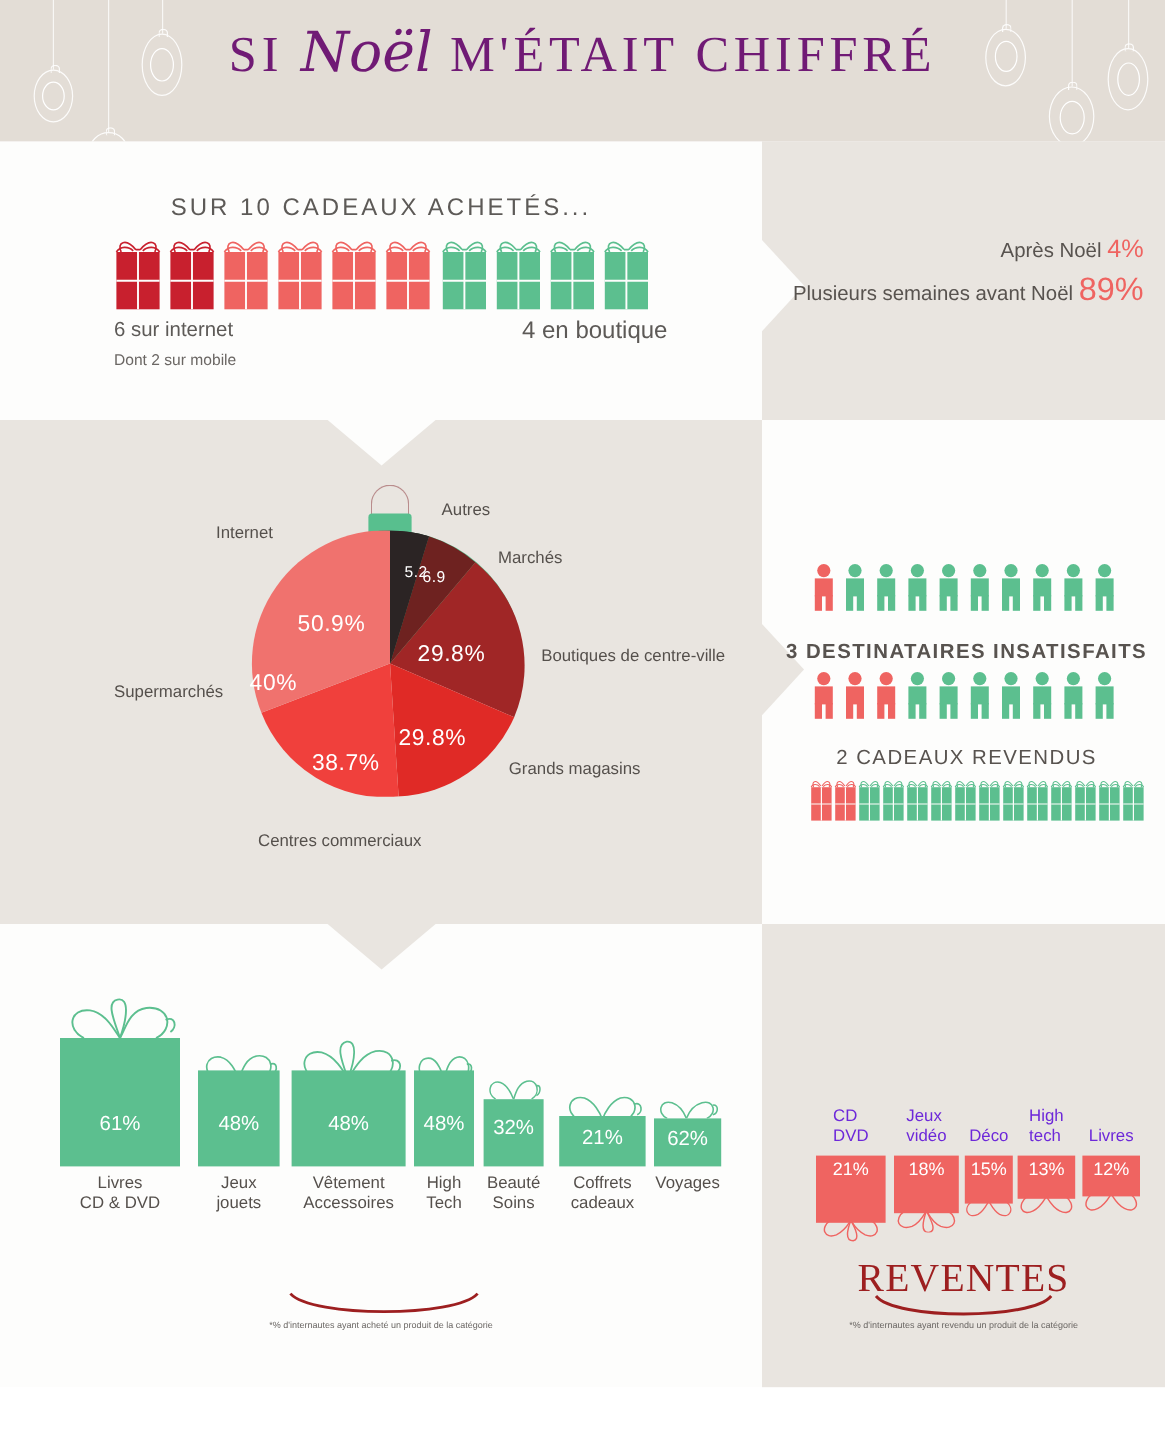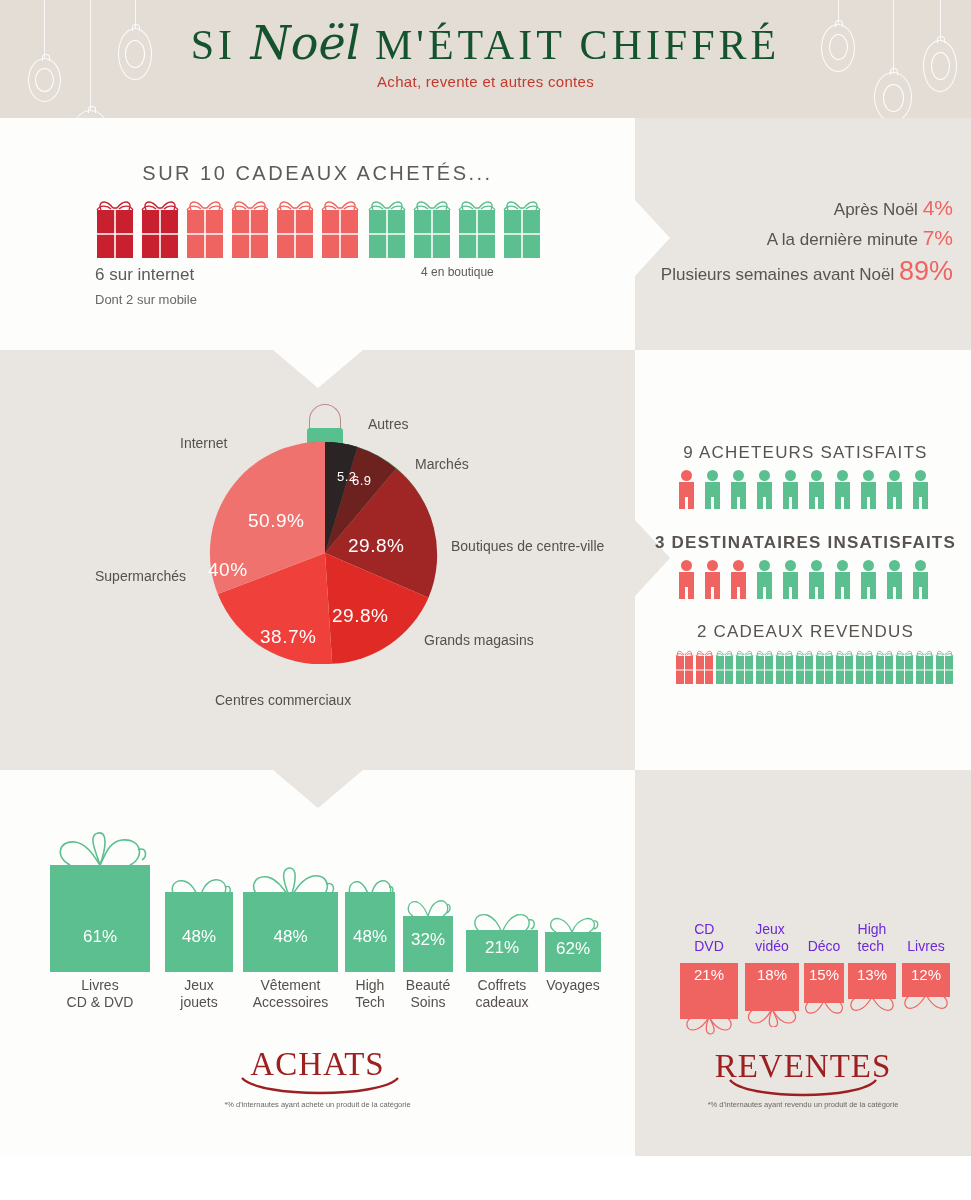--- a/index.html
+++ b/index.html
@@ -15,21 +15,21 @@
   
   .header {
     position: absolute; left:0; top:0; width: 971px; height: 118px;
     background: #e3ddd6;
     overflow: hidden;
   }
   .title {
     position: absolute; left: 0; right: 0; top: 16px;
     text-align: center;
     font-family: "Liberation Serif", serif;
-    font-size: 42px; letter-spacing: 4px; color: #14532d;
+    font-size: 42px; letter-spacing: 4px; color: #701a75;
     font-weight: 400;
   }
   .title .script {
     font-family: "DejaVu Serif", serif;
     font-style: italic; font-size: 46px; letter-spacing: 0;
     text-transform: none;
   }
   .subtitle {
     position: absolute; left:0; right:0; top: 73px;
     text-align: center; font-size: 15px; color: #c0392b;
@@ -70,21 +70,21 @@
   .gift {
     position:relative; display:inline-block; vertical-align:bottom;
   }
   .s1-label-left {
     position:absolute; left:95px; top:265px; font-size:17px; color:#5d5a57;
   }
   .s1-sublabel-left {
     position:absolute; left:95px; top:292px; font-size:13px; color:#6b6764;
   }
   .s1-label-right {
-    position:absolute; left:421px; top:265px; font-size:12px; color:#5d5a57;
+    position:absolute; left:435px; top:265px; font-size:20px; color:#5d5a57;
   }
 
   
   .s2 { position:absolute; right:18px; top:196px; text-align:right; }
   .s2 .line { font-size:17px; color:#58534f; margin-bottom:6px; white-space:nowrap; }
   .s2 .pct { color:#ef6461; font-size:21px; letter-spacing:0; }
   .s2 .pct.big { font-size:27px; }
 
   
   .pie-wrap { position:absolute; left:200px; top:404px; width:250px; height:260px;}
@@ -181,21 +181,20 @@
       <div class="orn-string" style="left:940px;top:0;height:40px;"></div>
       <div class="orn-ball" style="left:923px;top:40px;width:34px;height:52px;"></div>
       <div class="orn-inner" style="left:931px;top:52px;width:19px;height:28px;"></div>
     </div>
 
     <div class="title">
       <span>SI</span>
       <span class="script">Noël</span>
       <span>M'ÉTAIT CHIFFRÉ</span>
     </div>
-    <div class="subtitle">Achat, revente et autres contes</div>
   </div>
 
   <div class="panel-white" style="left:0;top:118px;width:635px;height:232px;"></div>
   <div class="panel-beige" style="left:635px;top:118px;width:336px;height:232px;"></div>
   <div class="panel-beige" style="left:0;top:350px;width:635px;height:420px;"></div>
   <div class="panel-white" style="left:635px;top:350px;width:336px;height:420px;"></div>
   <div class="panel-white" style="left:0;top:770px;width:635px;height:386px;"></div>
   <div class="panel-beige" style="left:635px;top:770px;width:336px;height:386px;"></div>
 
   <div class="notch-down" style="left:273px;top:350px;border-top:38px solid #fdfdfc;"></div>
@@ -329,24 +328,20 @@
   </div>
 
   <div class="s1-label-left">6 sur internet</div>
   <div class="s1-sublabel-left">Dont 2 sur mobile</div>
   <div class="s1-label-right">4 en boutique</div>
 
   <div class="s2">
     <div class="line">
       <span>Après Noël</span>
       <span class="pct">4%</span>
-    </div>
-    <div class="line">
-      <span>A la dernière minute</span>
-      <span class="pct">7%</span>
     </div>
     <div class="line">
       <span>Plusieurs semaines avant Noël</span>
       <span class="pct big">89%</span>
     </div>
   </div>
 
   <div class="pie-wrap">
     <div class="pie-hook"></div>
     <div class="pie-cap"></div>
@@ -377,21 +372,20 @@
   </div>
 
   <div class="pie-lab" style="left:180px;top:435px;">Internet</div>
   <div class="pie-lab" style="left:368px;top:416px;">Autres</div>
   <div class="pie-lab" style="left:415px;top:456px;">Marchés</div>
   <div class="pie-lab" style="left:451px;top:538px;">Boutiques de centre-ville</div>
   <div class="pie-lab" style="left:424px;top:632px;">Grands magasins</div>
   <div class="pie-lab" style="left:215px;top:692px;">Centres commerciaux</div>
   <div class="pie-lab" style="left:95px;top:568px;">Supermarchés</div>
 
-  <div class="s4-title" style="top:443px;">9 ACHETEURS SATISFAITS</div>
   <div style="position:absolute;left:679px;top:470px;width:250px;height:42px;">
     <div class="person" style="left:0px;top:0;width:15px;height:39px;">
       <div class="p-head" style="background:#ef6461"></div>
         <div class="p-body" style="background:#ef6461"></div>
       <div class="p-leg-l" style="background:#ef6461"></div>
         <div class="p-leg-r" style="background:#ef6461"></div>
       </div>
     <div class="person" style="left:26px;top:0;width:15px;height:39px;">
       <div class="p-head" style="background:#5cbf8f"></div>
         <div class="p-body" style="background:#5cbf8f"></div>
@@ -763,21 +757,20 @@
       </g>
     </svg>
     <div class="fill" style="width:56px;height:40px;"></div>
     <div class="val" style="bottom:13px;">62%</div>
     <div class="lab" style="top:67px;">
       <div>Voyages</div>
       <div></div>
     </div>
   </div>
 
-  <div class="achats-word" style="top:1046px;">ACHATS</div>
   <svg width="160" height="22" viewBox="0 0 160 22" style="position:absolute;left:240px;top:1076px;">
     <path d="M2 2 C20 22, 140 22, 158 2" stroke="#9d1f20" stroke-width="2.4" fill="none"></path>
   </svg>
   <div class="foot-note" style="left:0;width:635px;top:1100px;">*% d'internautes ayant acheté un produit de la catégorie</div>
 
   <div class="rbar" style="left:680px;top:963px;width:58px;height:70px;">
     <div class="rfill" style="width:58px;height:56px;"></div>
     <div class="rval">21%</div>
     <svg width="58" height="18" viewBox="0 0 58 18" style="position:absolute;top:54px;left:0;">
       <g stroke="#ef6461" stroke-width="1.2" fill="none">

